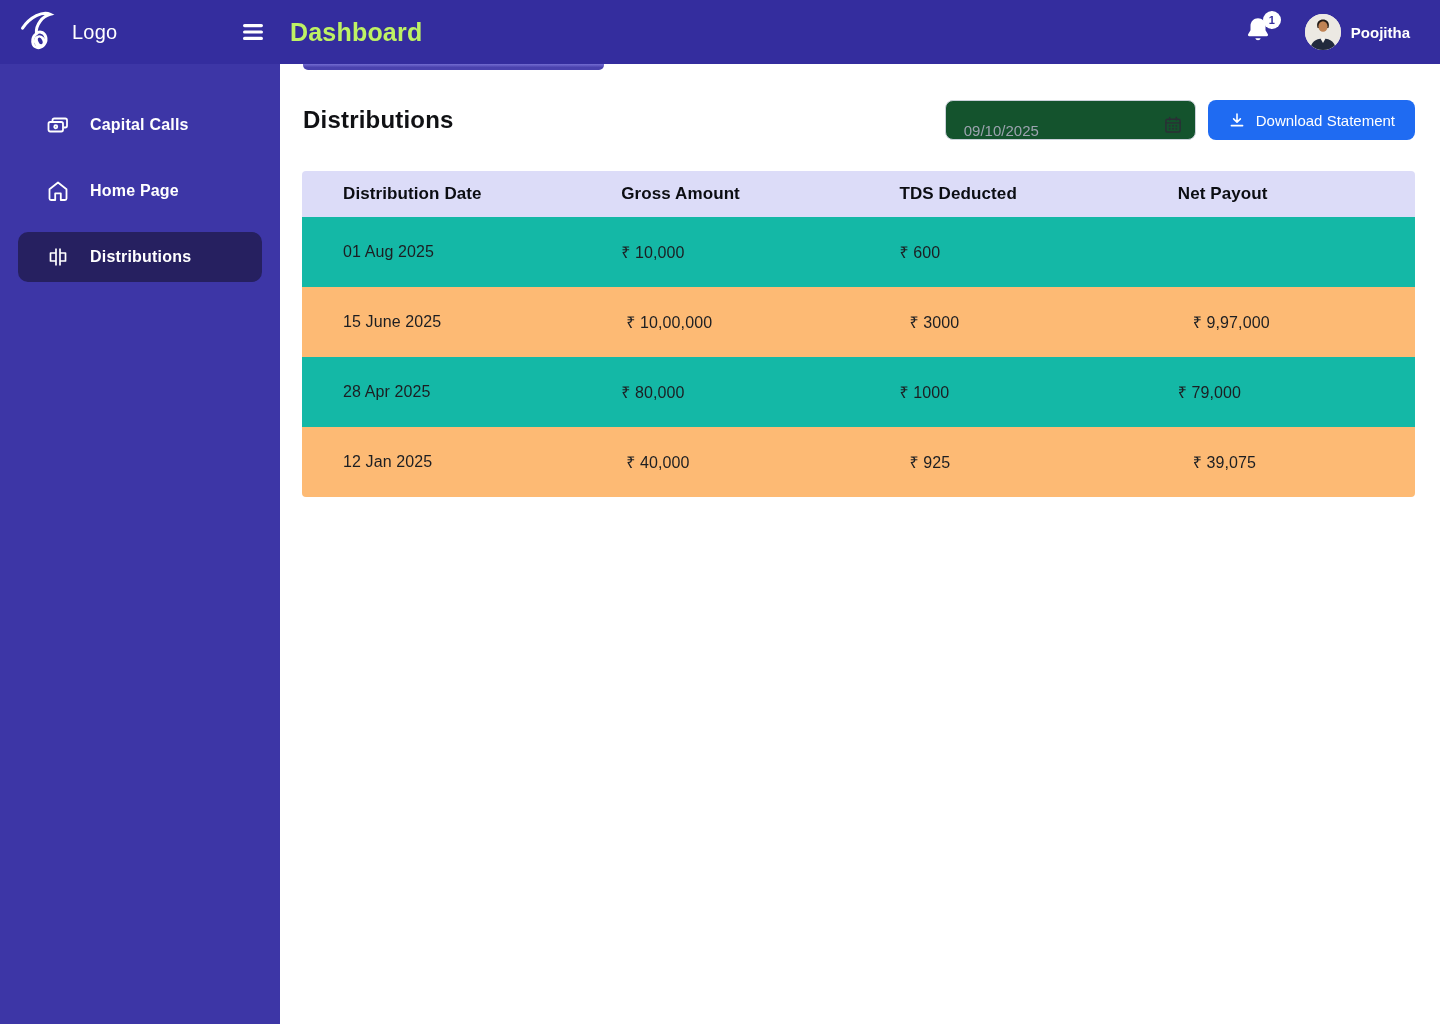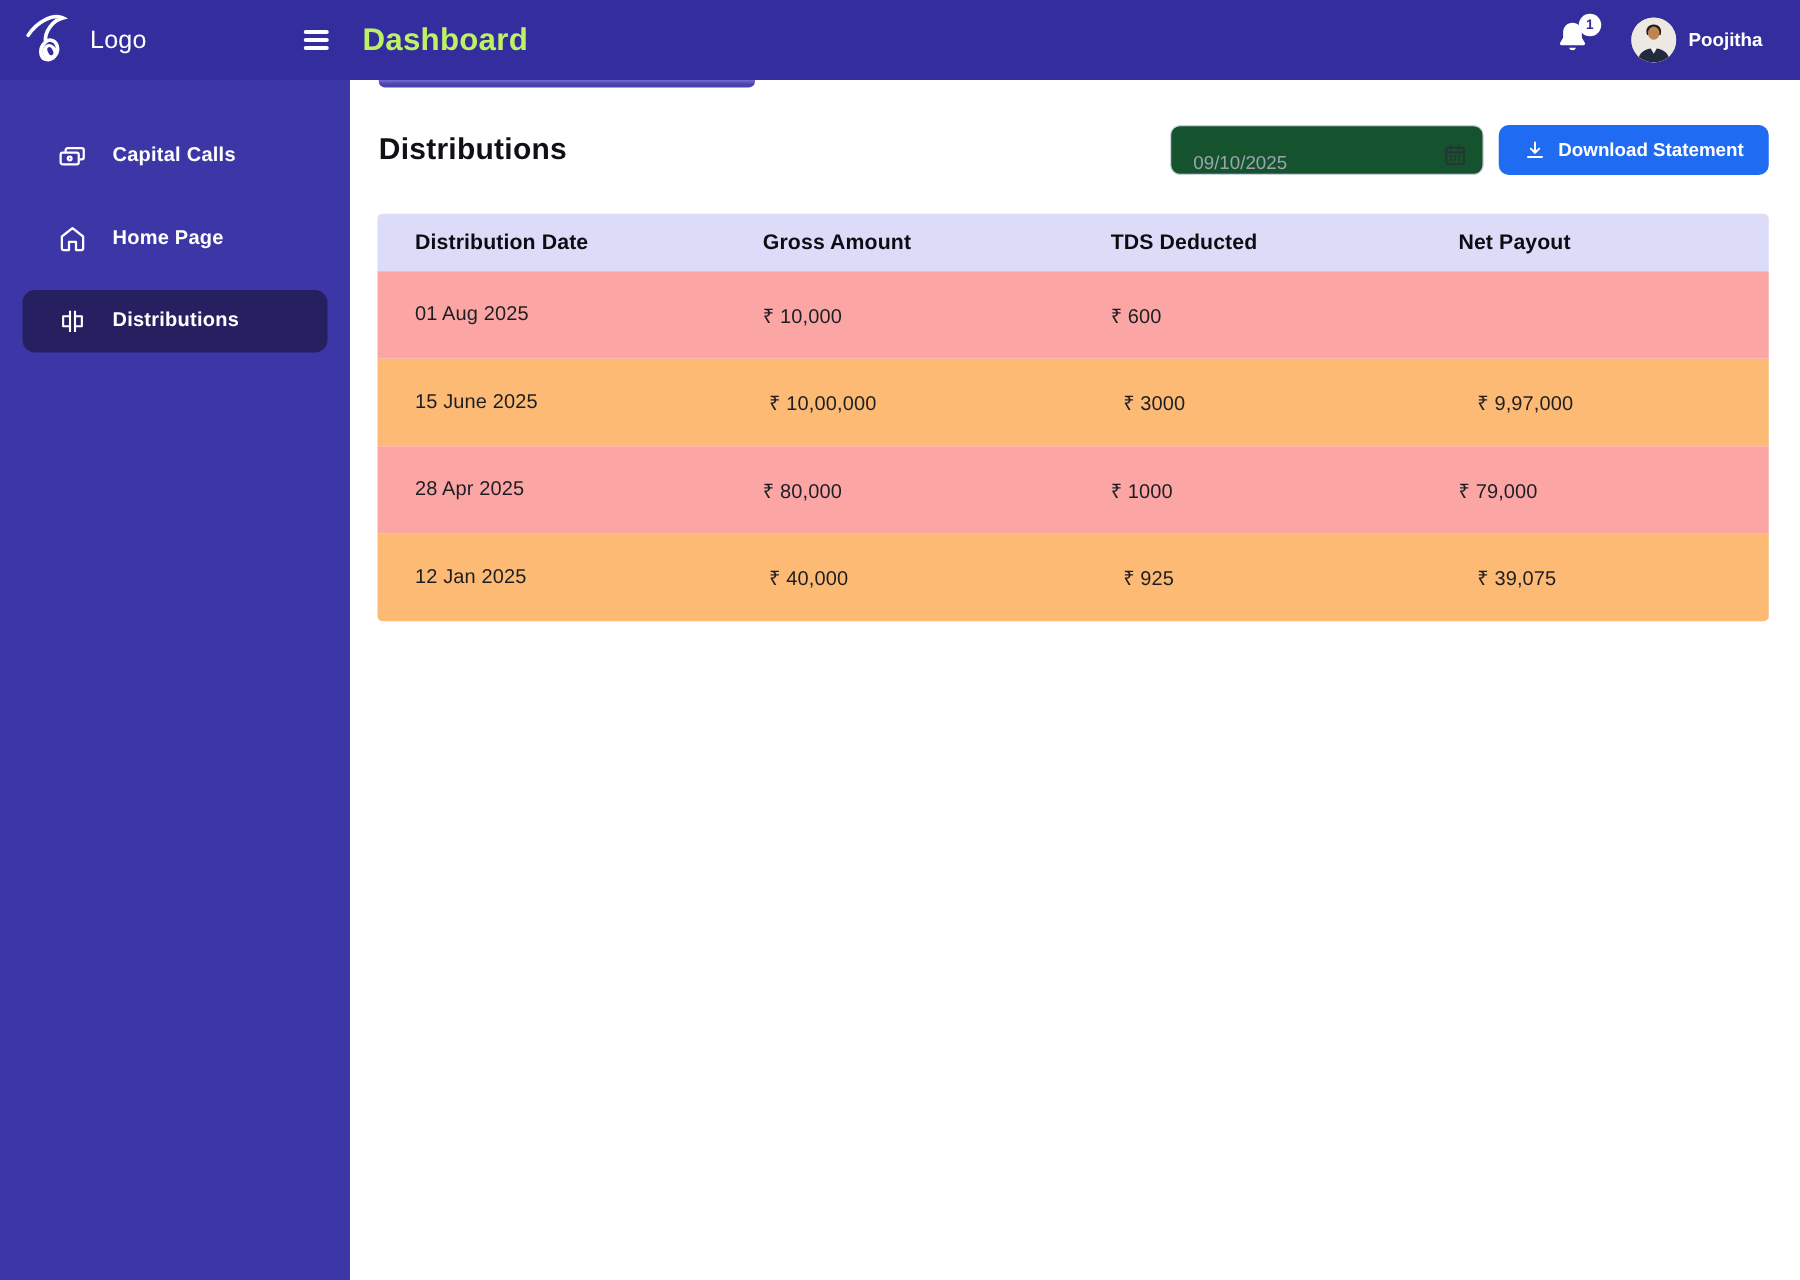--- a/index.html
+++ b/index.html
@@ -58,34 +58,34 @@
     width:251px; height:40px; border:1px solid #CBD1DA; border-radius:8px; background:#14532d;
     display:flex; align-items:flex-end; padding:0 12px 0 18px; margin-right:12px;
   }
   .date-field input {
     border:none; outline:none; flex:1; font-size:15px; color:#9CA3AF;
     font-family:"Liberation Sans", sans-serif; background:transparent;
   }
   .date-field svg { width:20px; height:20px; cursor:pointer; }
   .dl-btn {
     height:40px; padding:0 20px; background:#1F6BF2; border:none; border-radius:8px;
-    color:#ffffff; font-size:15px; font-weight:700; display:flex; align-items:center;
+    color:#ffffff; font-size:15px; font-weight:400; display:flex; align-items:center;
     cursor:pointer; font-family:"Liberation Sans", sans-serif;
   }
   .dl-btn svg { width:18px; height:18px; margin-right:10px; }
 
   
   .table { margin:31px 25px 0 22px; width:1113px; }
   .trow { display:grid; grid-template-columns:repeat(4,1fr); align-items:center; }
   .trow.head { background:#DCDCF8; height:46px; border-radius:4px 4px 0 0; }
   .trow.head .cell { font-size:17px; font-weight:700; color:#0B0D12; }
-  .trow.data { height:70px; background:#fca5a5; }
+  .trow.data { height:70px; background:#14b8a6; }
   .trow.data.alt { background:#fdba74;gap:20px; }
   .trow.data:last-child { border-radius:0 0 4px 4px; }
-  .cell { padding-left:30px; font-size:16px; color:#1C1E22; letter-spacing:.1px; }
+  .cell { padding-left:41px; font-size:16px; color:#1C1E22; letter-spacing:.1px; }
 </style>
 </head>
 <body>
 
 <div class="topbar">
   <div class="brand">
     <span>
       <svg viewBox="0 0 24 26" fill="none">
         <path d="M2 12 C6 6, 13 2.5, 17 4.5 C13 5.5, 9 10, 9.5 15
                  C6.5 17.5, 7 22, 10 22.5 C13 23, 15.5 19.5, 14.5 16.5

